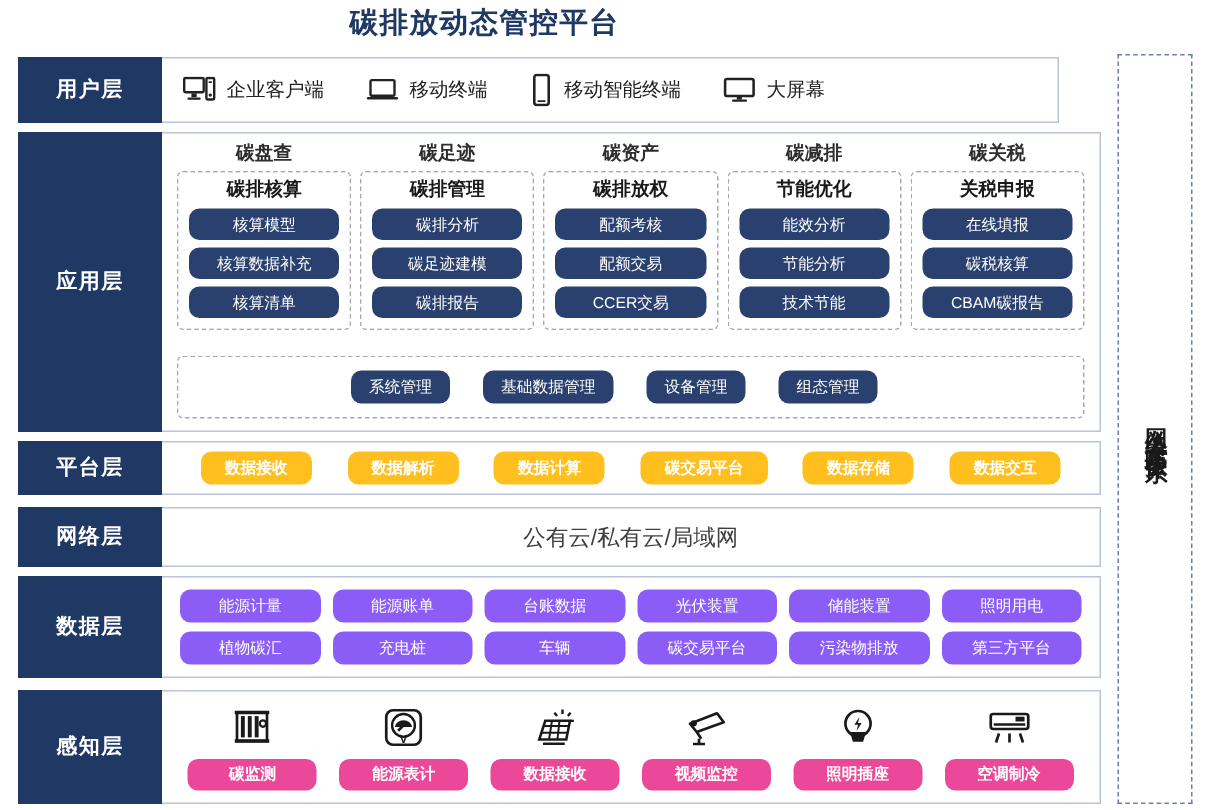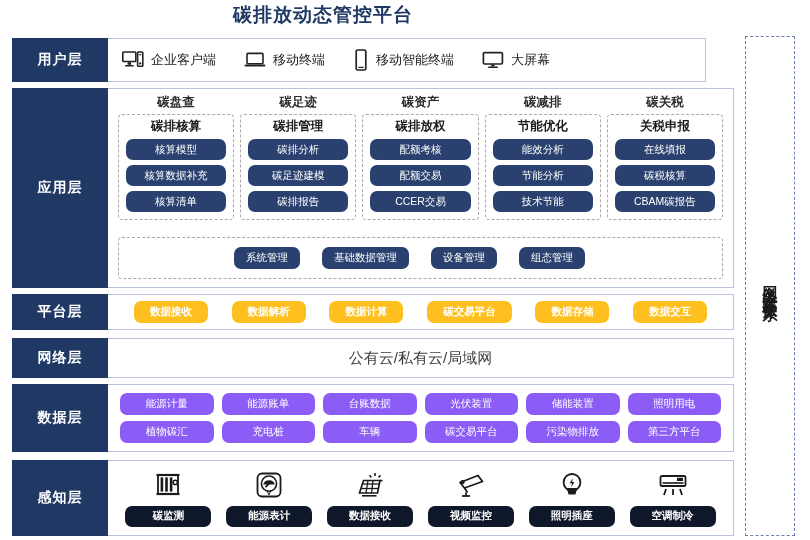--- a/index.html
+++ b/index.html
@@ -179,21 +179,21 @@
     justify-content:space-around;
     padding:0 10px;
   }
   .sense-item{
     display:flex;flex-direction:column;align-items:center;
     gap:6px;
     width:86px;
   }
   .sense-icon{height:30px;display:flex;align-items:center;justify-content:center;}
   .sense-lbl{
-    background:#0f172a;color:#ffffff;
+    background:#ec4899;color:#ffffff;
     border-radius:7px;
     font-size:10.5px;font-weight:bold;
     padding:3.5px 0;
     width:100%;
     text-align:center;
     white-space:nowrap;
   }
 </style>
 </head>
 <body>

